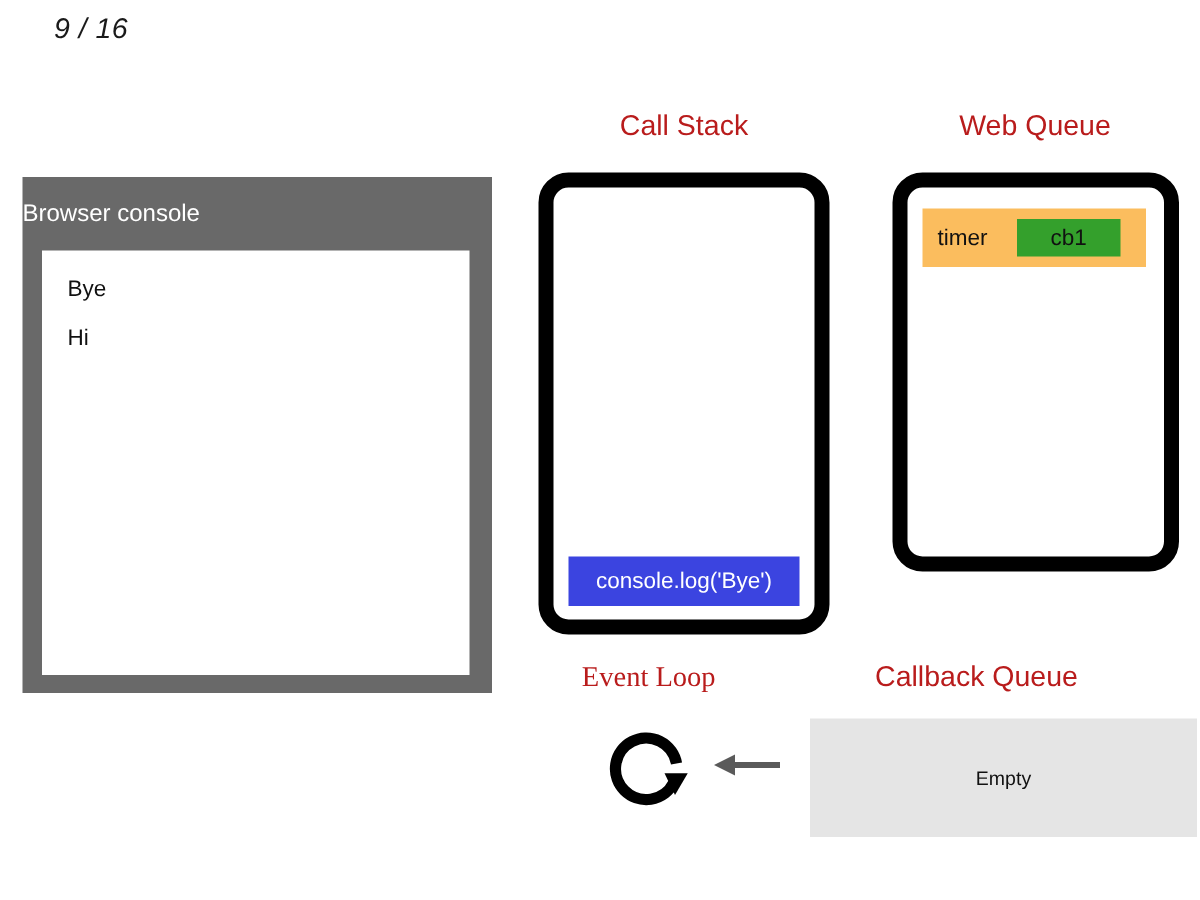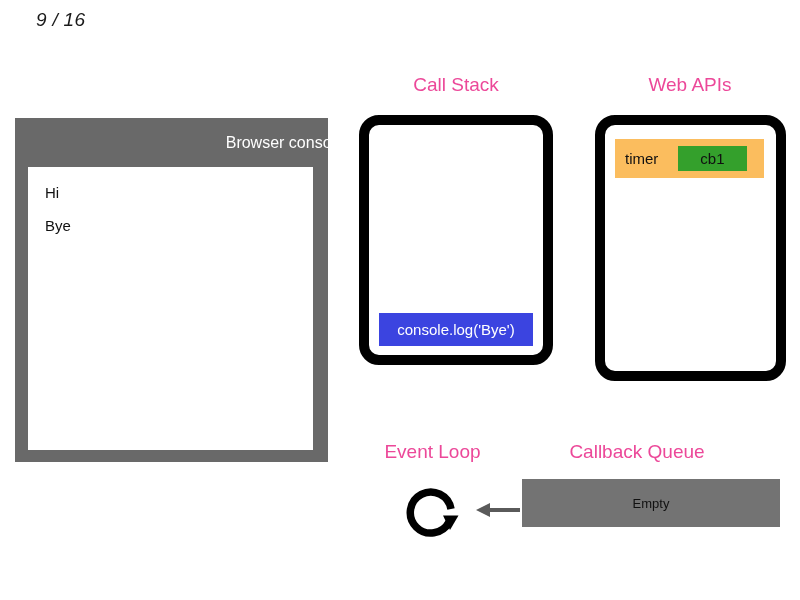--- a/index.html
+++ b/index.html
@@ -38,24 +38,23 @@
     background: #696969;
     box-sizing: border-box;
   }
   .console-title {
     position: absolute;
     left: 0;
     top: 0;
     width: 100%;
     height: 49px;
     line-height: 49px;
-    text-align: right;
+    text-align: left;
     color: #ffffff;
     font-size: 16px;
-    padding-left: 16px;
   }
   .console-body {
     position: absolute;
     left: 13px;
     top: 49px;
     width: 285px;
     height: 283px;
     background: #ffffff;
     box-sizing: border-box;
     padding: 18px 0 0 17px;
@@ -65,38 +64,38 @@
     font-size: 15px;
     color: #111111;
     line-height: 1;
     margin-bottom: 18px;
   }
 
   
   .section-heading {
     position: absolute;
     font-size: 19px;
-    color: #ec4899;
+    color: #b91c1c;
     text-align: center;
     white-space: nowrap;
   }
   #heading-call-stack { left: 360px; top: 74px; width: 192px; }
   #heading-web-apis   { left: 594px; top: 74px; width: 192px; }
-  #heading-event-loop { left: 355px; top: 441px; width: 155px; }
-  #heading-callback-queue { left: 508px; top: 441px; width: 258px; }
+  #heading-event-loop { left: 355px; top: 441px; width: 155px; font-family: Liberation Serif, serif; }
+  #heading-callback-queue { left: 522px; top: 441px; width: 258px; }
 
   
   .stack-box {
     position: absolute;
     background: #ffffff;
     border: 10px solid #000000;
     border-radius: 20px;
     box-sizing: border-box;
   }
-  #call-stack-box { left: 359px; top: 115px; width: 194px; height: 250px; }
+  #call-stack-box { left: 359px; top: 115px; width: 194px; height: 308px; }
   #web-apis-box   { left: 595px; top: 115px; width: 191px; height: 266px; }
 
   
   .stack-frames {
     position: absolute;
     left: 10px;
     right: 10px;
     bottom: 9px;
     display: flex;
     flex-direction: column;
@@ -156,50 +155,50 @@
     position: absolute;
     left: 476px;
     top: 499px;
     width: 44px;
     height: 22px;
   }
 
   
   .callback-queue-box {
     position: absolute;
-    left: 522px;
+    left: 540px;
     top: 479px;
     width: 258px;
-    height: 48px;
-    background: #737373;
+    height: 79px;
+    background: #e5e5e5;
     display: flex;
     align-items: center;
     justify-content: center;
   }
   .callback-queue-text {
     font-size: 13px;
     color: #111111;
     line-height: 1;
   }
 </style>
 </head>
 <body>
 
 <div class="slide-counter">9 / 16</div>
 
 <div class="console-panel">
   <div class="console-title">Browser console</div>
   <div class="console-body">
+    <div class="console-line">Bye</div>
     <div class="console-line">Hi</div>
-    <div class="console-line">Bye</div>
   </div>
 </div>
 
 <div class="section-heading" id="heading-call-stack">Call Stack</div>
-<div class="section-heading" id="heading-web-apis">Web APIs</div>
+<div class="section-heading" id="heading-web-apis">Web Queue</div>
 <div class="section-heading" id="heading-event-loop">Event Loop</div>
 <div class="section-heading" id="heading-callback-queue">Callback Queue</div>
 
 <div class="stack-box" id="call-stack-box">
   <div class="stack-frames">
     <div class="stack-frame">console.log('Bye')</div>
   </div>
 </div>
 
 <div class="stack-box" id="web-apis-box">

